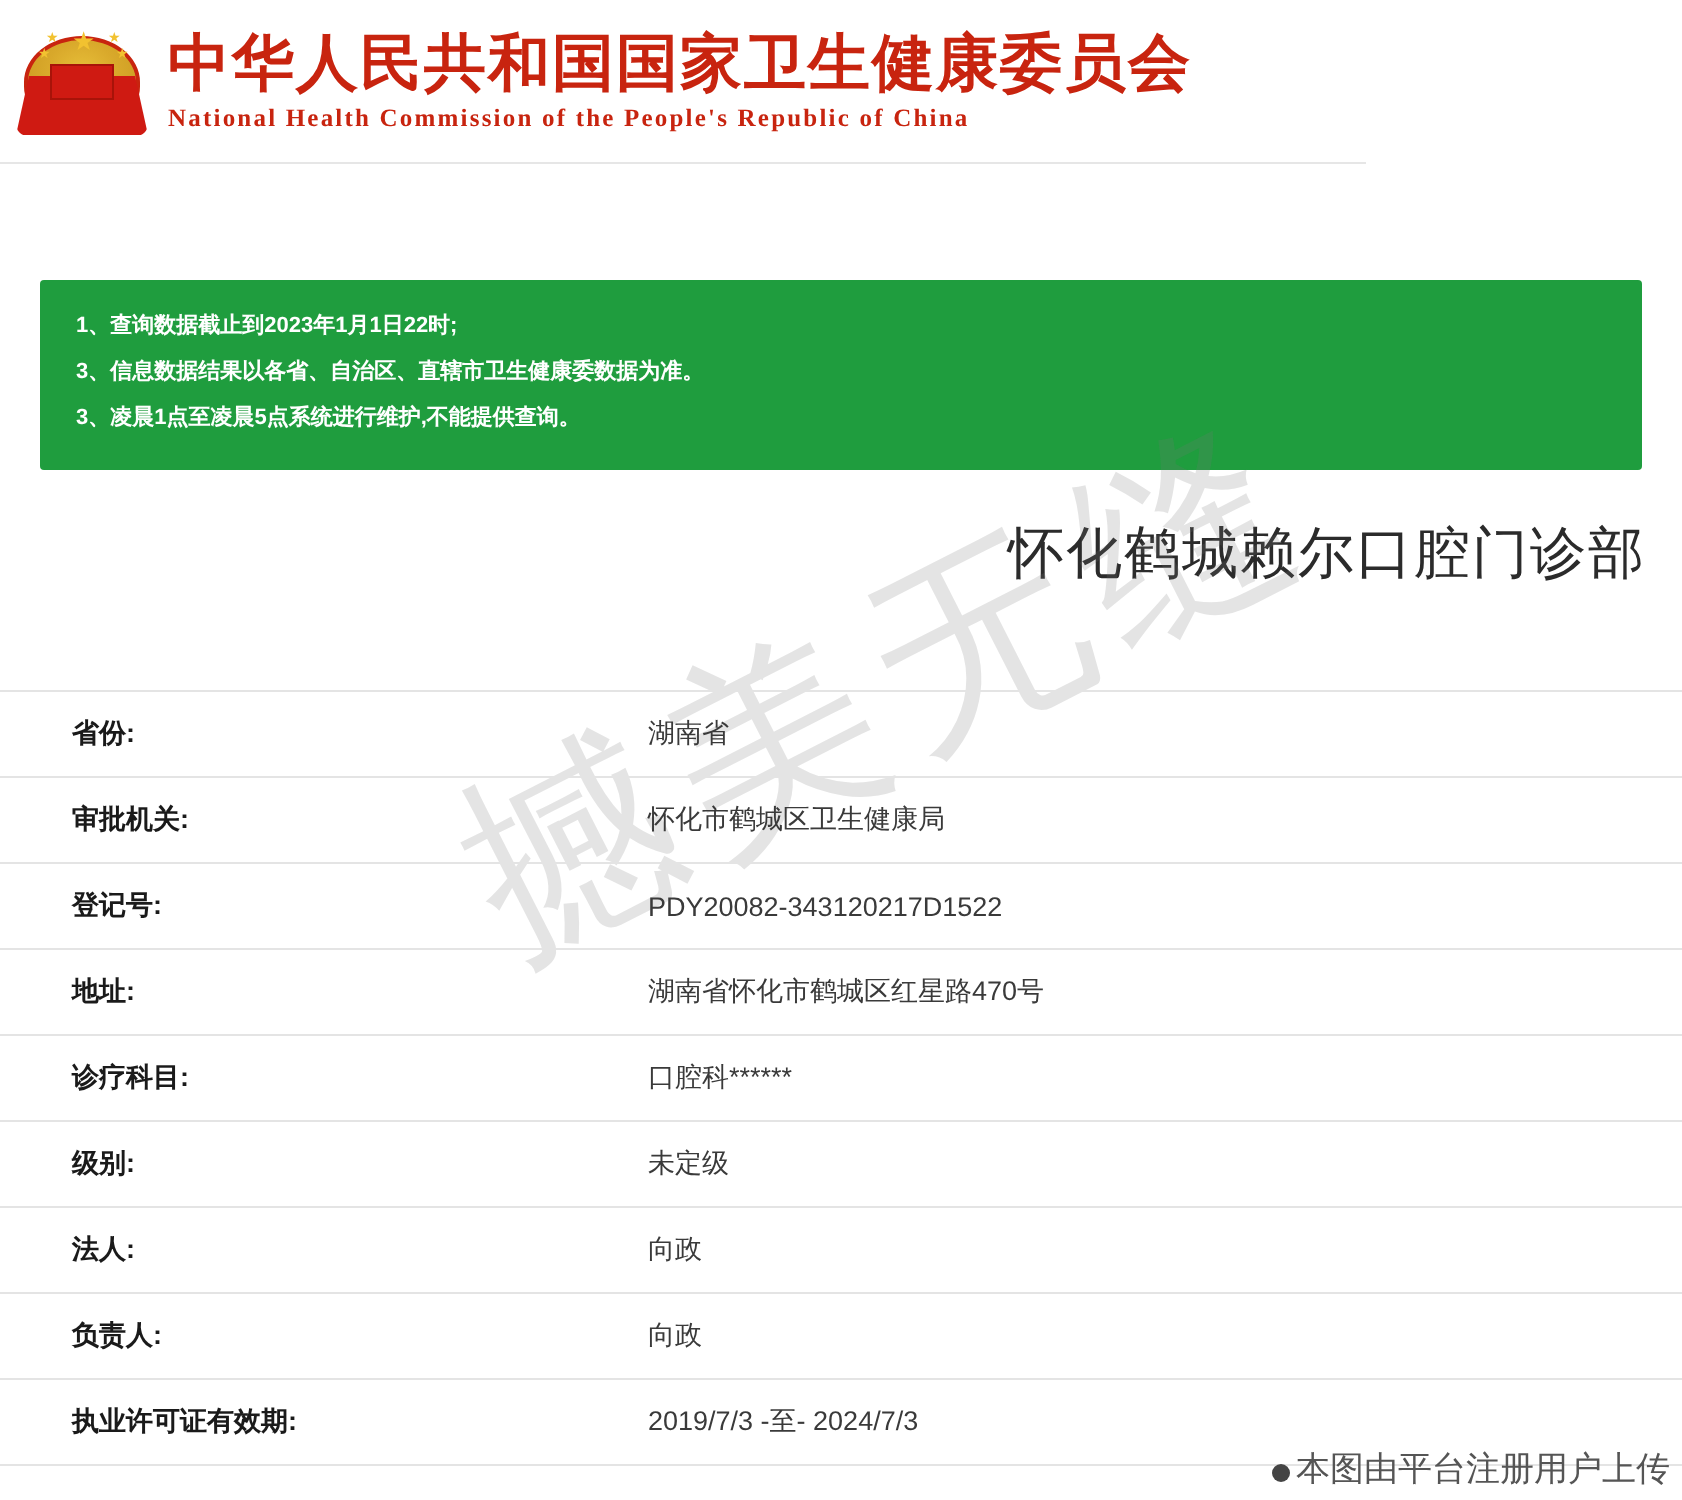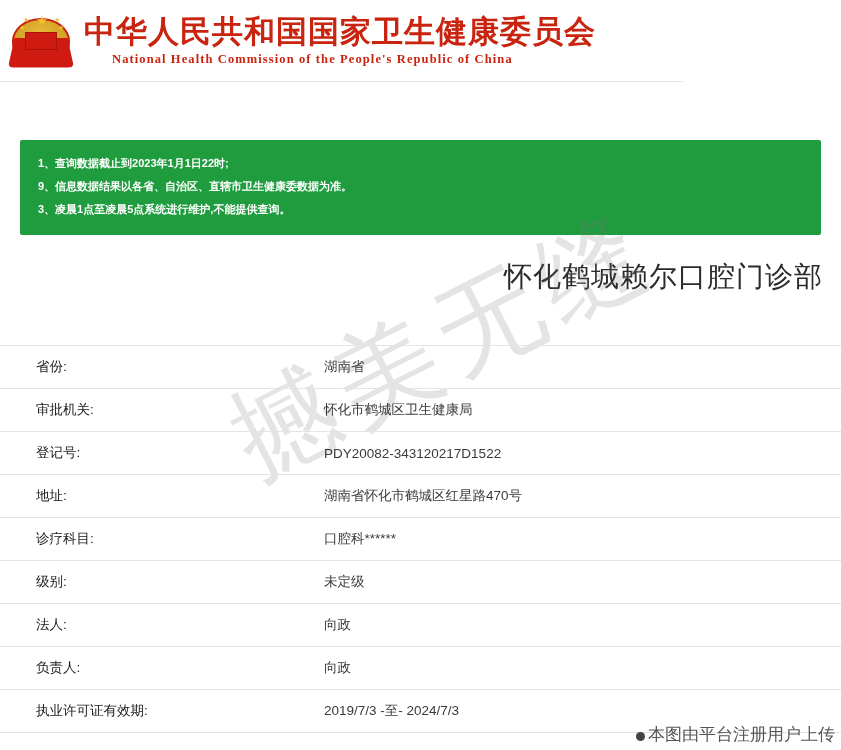--- a/index.html
+++ b/index.html
@@ -84,21 +84,20 @@
     white-space: nowrap;
   }
   .header-en {
     color: #c8240f;
     font-family: "Liberation Serif", serif;
     font-weight: bold;
     font-size: 12.5px;
     letter-spacing: 1.1px;
     line-height: 18px;
     white-space: nowrap;
-    margin-left: 28px;
   }
 
   
   .notice {
     position: absolute;
     left: 20px;
     top: 140px;
     width: 801px;
     background: #1f9d3e;
     color: #ffffff;
@@ -138,21 +137,21 @@
   }
   .info-table tr { border-bottom: 1px solid #e4e4e4; }
   .info-table tr:first-child { border-top: 1px solid #e4e4e4; }
   .info-table td {
     padding: 12px 10px 12px 14px;
     vertical-align: middle;
     height: 43px;
   }
   .info-table td.label {
     width: 310px;
-    font-weight: normal;
+    font-weight: bold;
     color: #1a1a1a;
     padding-left: 36px;
   }
   .info-table td.value {
     color: #3a3a3a;
   }
 
   
   .watermark {
     position: absolute;
@@ -201,21 +200,21 @@
       <div class="star-s s4">★</div>
     </div>
     <div class="header-texts">
       <div class="header-cn">中华人民共和国国家卫生健康委员会</div>
       <div class="header-en">National Health Commission of the People's Republic of China</div>
     </div>
   </div>
 
   <div class="notice">
     <div class="notice-line">1、查询数据截止到2023年1月1日22时;</div>
-    <div class="notice-line">9、信息数据结果以各省、自治区、直辖市卫生健康委数据为准。</div>
+    <div class="notice-line">3、信息数据结果以各省、自治区、直辖市卫生健康委数据为准。</div>
     <div class="notice-line">3、凌晨1点至凌晨5点系统进行维护,不能提供查询。</div>
   </div>
 
   <div class="title">怀化鹤城赖尔口腔门诊部</div>
 
   <div class="watermark">撼美无缝</div>
 
   <table class="info-table">
     <tbody>
       <tr>

